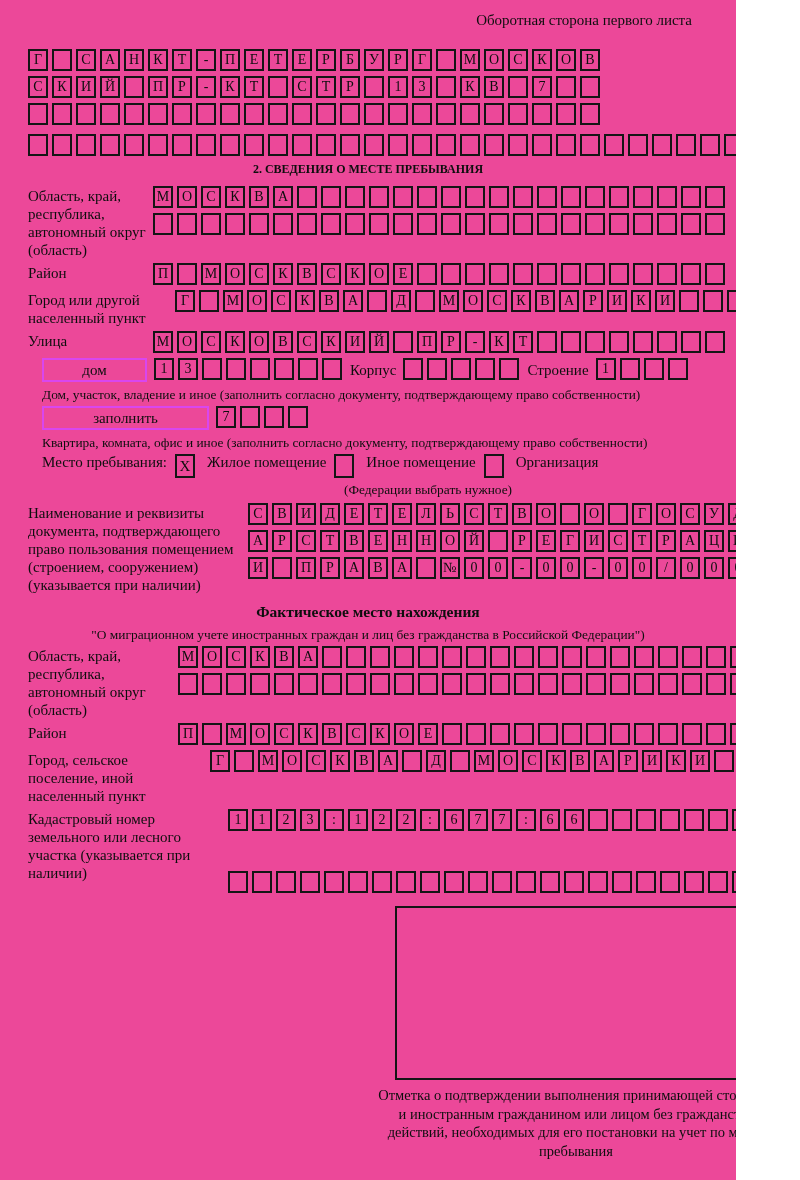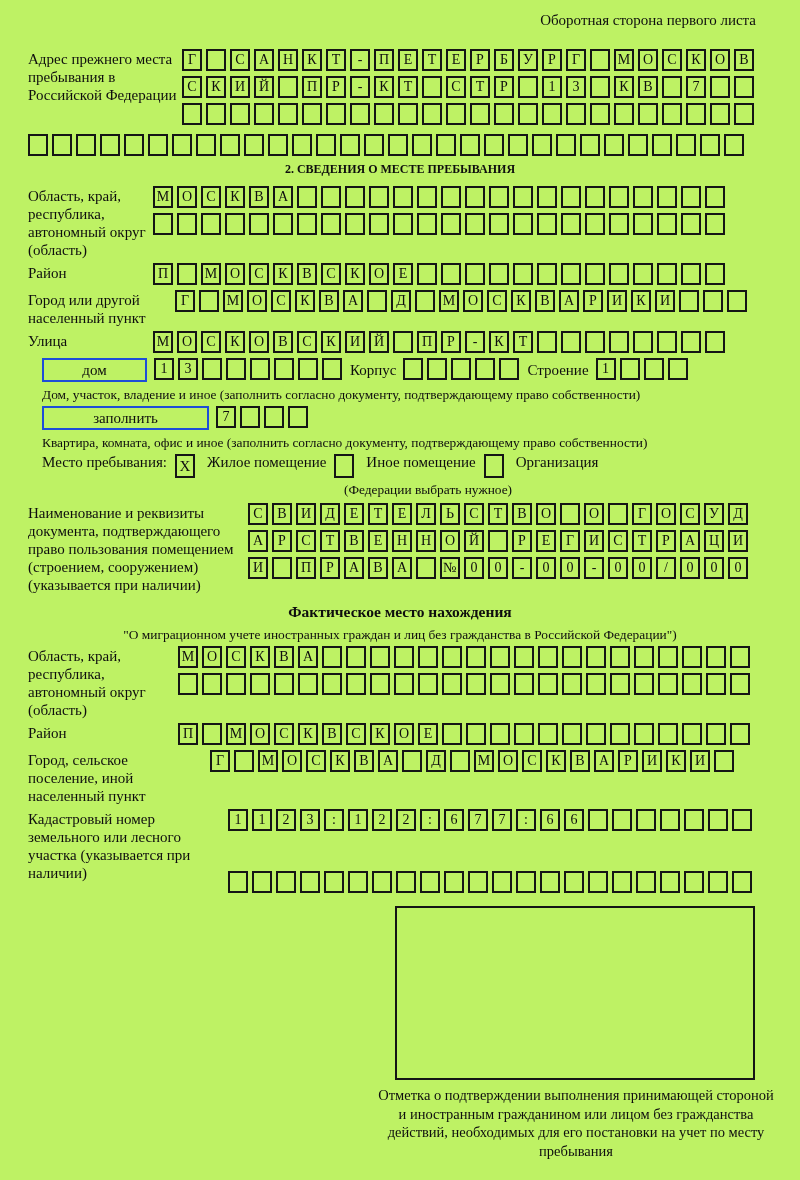--- a/index.html
+++ b/index.html
@@ -1,21 +1,21 @@
 <!DOCTYPE html>
 <html><head>
 <meta charset="utf-8">
 <style>
   html,body{margin:0;padding:0;background:#fff;}
   .page{
     position:relative;
-    width:800px;height:1180px;
+    width:736px;height:1180px;
     box-sizing:border-box;
     padding:12px 28px 0 28px;
-    background:#bef264;color:#0e0e0e;
+    background:#ec4899;color:#0e0e0e;
     font-family:"Liberation Serif","DejaVu Serif",serif;
     overflow:hidden;
   }
   .sheet-note{text-align:right;font-size:15px;padding-right:16px;margin-bottom:20px;}
   .form-row{display:flex;align-items:flex-start;margin-bottom:4px;}
   .label{font-size:15px;line-height:18px;flex-shrink:0;padding-top:1px;}
   .lw150{width:154px;} .lw120{width:125px;} .lw210{width:220px;}
   .lw145{width:150px;} .lw170{width:172px;}
   .stack{display:flex;flex-direction:column;}
   .stack .cellrow{margin-bottom:4px;}
@@ -26,21 +26,21 @@
     box-sizing:border-box;width:20px;height:22px;
     border:2px solid #151515;margin-right:4px;
     font-size:14px;line-height:18px;vertical-align:top;
   }
   .caption{font-size:13.4px;line-height:17px;margin-bottom:3px;}
   .caption.center{text-align:center;}
   .caption.left{padding-left:14px;}
   .sec-title{text-align:center;font-weight:bold;font-size:12px;margin:5px 0 9px;}
   .fact-title{text-align:center;font-weight:bold;font-size:15.5px;margin:9px 0 5px;}
   .widebox{
-    box-sizing:border-box;height:24px;border:2px solid #1d4ed8;
+    box-sizing:border-box;height:24px;border:2px solid #d946ef;
     display:inline-flex;align-items:center;justify-content:center;
     font-size:15px;margin-right:7px;flex-shrink:0;
   }
   .w105{width:105px;} .w167{width:167px;}
   .inline-label{font-size:15px;line-height:24px;margin:0 7px 0 4px;flex-shrink:0;}
   .dom-row{padding-left:14px;}
   .check-row{display:flex;align-items:flex-start;font-size:15px;padding-left:14px;margin-bottom:2px;height:26px;}
   .checkbox{
     box-sizing:border-box;width:20px;height:24px;border:2px solid #151515;
     display:inline-flex;align-items:center;justify-content:center;
@@ -51,21 +51,20 @@
   .stamp-note{width:400px;margin-left:348px;text-align:center;font-size:14.5px;line-height:1.28;margin-top:6px;}
 </style>
 </head>
 <body>
 
 <div class="page">
 
   <div class="sheet-note">Оборотная сторона первого листа</div>
 
   <div class="form-row">
-    <div class="label lw150">Адрес прежнего места пребывания в Российской Федерации</div>
     <div class="stack">
       <div class="cellrow"><span class="cell">Г</span><span class="cell"> </span><span class="cell">С</span><span class="cell">А</span><span class="cell">Н</span><span class="cell">К</span><span class="cell">Т</span><span class="cell">-</span><span class="cell">П</span><span class="cell">Е</span><span class="cell">Т</span><span class="cell">Е</span><span class="cell">Р</span><span class="cell">Б</span><span class="cell">У</span><span class="cell">Р</span><span class="cell">Г</span><span class="cell"> </span><span class="cell">М</span><span class="cell">О</span><span class="cell">С</span><span class="cell">К</span><span class="cell">О</span><span class="cell">В</span></div>
       <div class="cellrow"><span class="cell">С</span><span class="cell">К</span><span class="cell">И</span><span class="cell">Й</span><span class="cell"> </span><span class="cell">П</span><span class="cell">Р</span><span class="cell">-</span><span class="cell">К</span><span class="cell">Т</span><span class="cell"> </span><span class="cell">С</span><span class="cell">Т</span><span class="cell">Р</span><span class="cell"> </span><span class="cell">1</span><span class="cell">3</span><span class="cell"> </span><span class="cell">К</span><span class="cell">В</span><span class="cell"> </span><span class="cell">7</span><span class="cell"></span><span class="cell"></span></div>
       <div class="cellrow"><span class="cell"></span><span class="cell"></span><span class="cell"></span><span class="cell"></span><span class="cell"></span><span class="cell"></span><span class="cell"></span><span class="cell"></span><span class="cell"></span><span class="cell"></span><span class="cell"></span><span class="cell"></span><span class="cell"></span><span class="cell"></span><span class="cell"></span><span class="cell"></span><span class="cell"></span><span class="cell"></span><span class="cell"></span><span class="cell"></span><span class="cell"></span><span class="cell"></span><span class="cell"></span><span class="cell"></span></div>
     </div>
   </div>
   <div class="cellrow"><span class="cell"></span><span class="cell"></span><span class="cell"></span><span class="cell"></span><span class="cell"></span><span class="cell"></span><span class="cell"></span><span class="cell"></span><span class="cell"></span><span class="cell"></span><span class="cell"></span><span class="cell"></span><span class="cell"></span><span class="cell"></span><span class="cell"></span><span class="cell"></span><span class="cell"></span><span class="cell"></span><span class="cell"></span><span class="cell"></span><span class="cell"></span><span class="cell"></span><span class="cell"></span><span class="cell"></span><span class="cell"></span><span class="cell"></span><span class="cell"></span><span class="cell"></span><span class="cell"></span><span class="cell"></span></div>
 
   <div class="sec-title">2. СВЕДЕНИЯ О МЕСТЕ ПРЕБЫВАНИЯ</div>
 

